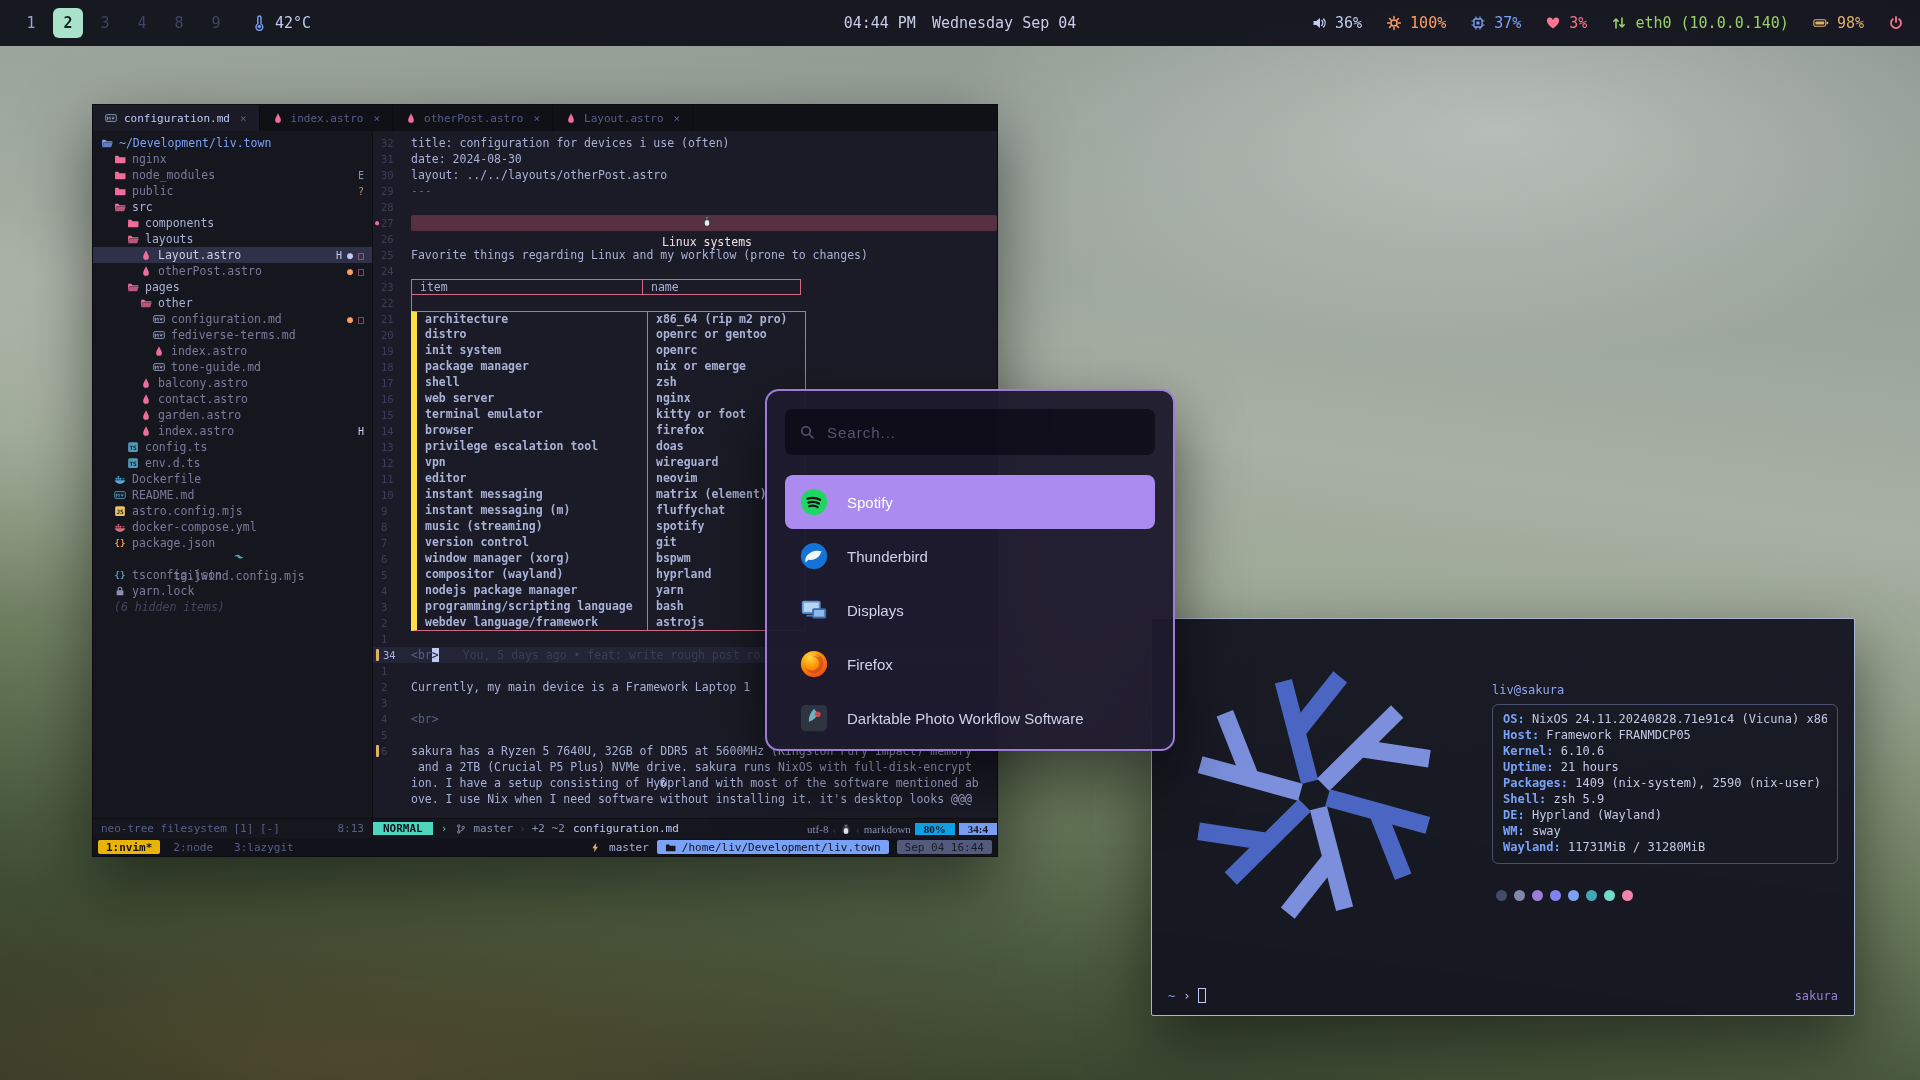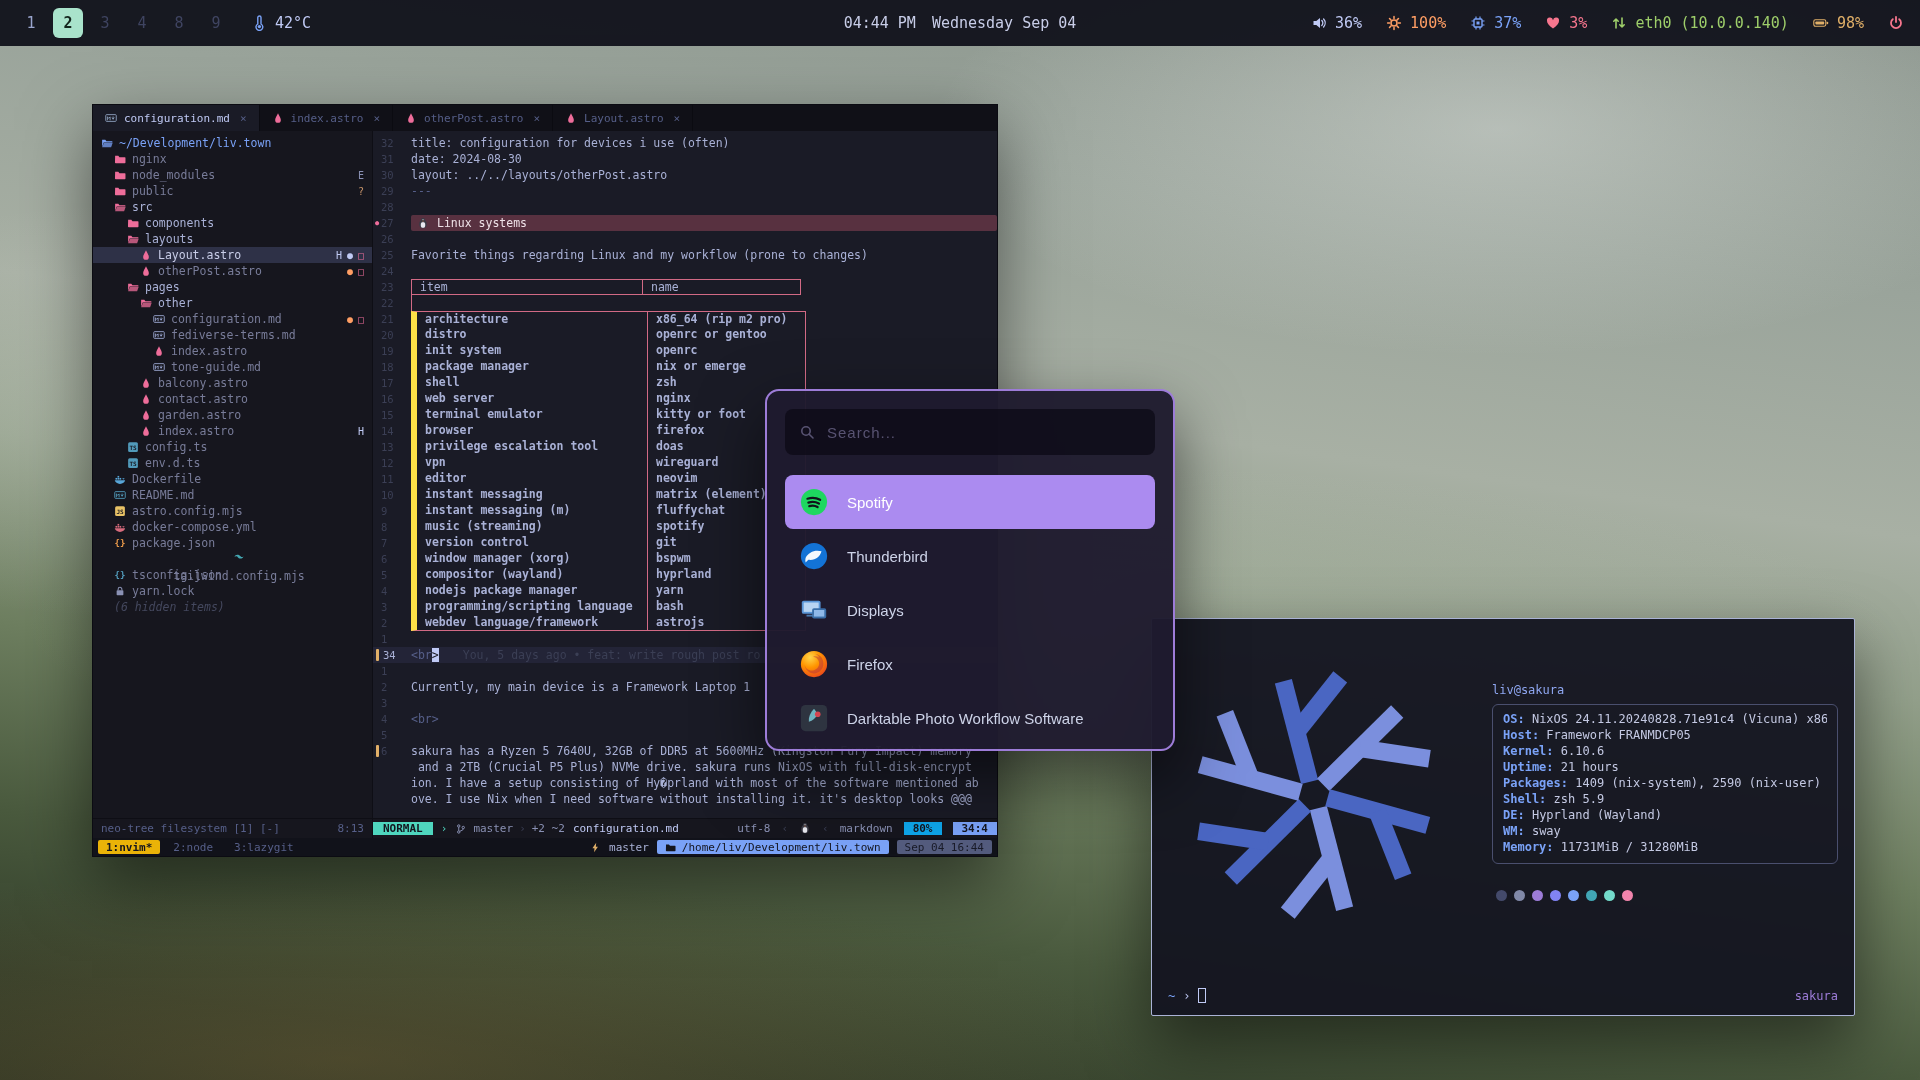--- a/index.html
+++ b/index.html
@@ -59,21 +59,21 @@
   .ed-row.cursorline { background:#232437; }
   .ed-sign { width:8px; flex:none; display:flex; align-items:center; justify-content:center; }
   .ed-sign.sg-change::before { content:""; width:3px; height:12px; background:#e0af68; border-radius:1px; }
   .ed-sign.sg-dot::before { content:"●"; color:#ee6d9a; font-size:7px; }
   .ed-num { width:30px; flex:none; text-align:left; padding-right:10px; color:#3b3f55; font-size:10.5px; }
   .ed-num.cur { color:#a9b1d6; text-align:left; padding-left:2px; padding-right:0; }
   .ed-text { flex:1; min-width:0; display:flex; align-items:center; }
   .ed-text.dim, .ed-text .dim { color:#565f89; }
 
   .md-heading { display:flex; align-items:center; gap:8px; background:rgba(232,104,126,.30); height:16px;
-                width:100%; padding-left:6px; color:#efe2e8; border-radius:2px; }
+                width:100%; padding-left:6px; color:#efe2e8; border-radius:2px;flex-direction:column; }
   .md-heading .icon { width:12px; height:12px; }
 
   .thead-box, .trow-box { display:inline-flex; height:16px; }
   .thead-box { border:1px solid #d26a85; }
   .tcell { padding-left:8px; overflow:hidden; white-space:pre; }
   .tcell.c1 { width:230px; }
   .tcell.c2 { width:158px; border-left:1px solid #d26a85; }
   .trow-box { border-left:6px solid #fde047; border-right:1px solid #d26a85;font-weight:bold; }
   .trow-box.first { border-top:1px solid #d26a85; }
   .trow-box.last { border-bottom:1px solid #d26a85; }
@@ -85,21 +85,21 @@
   .nvstatus { height:20px; flex:none; display:flex; align-items:stretch; font-size:11px; background:#16161e;
               border-top:1px solid #0e0e15; }
   .st-tree { width:280px; flex:none; display:flex; justify-content:space-between; align-items:center;
              padding:0 8px; color:#565f89; border-right:1px solid #0e0e15; }
   .st-main { flex:1; display:flex; align-items:center; gap:8px; min-width:0; }
   .chip-mode { background:#4fd6be; color:#14151e; font-weight:bold; padding:0 10px; display:flex; align-items:center; }
   .sep-teal { color:#4fd6be; }
   .sep-dim { color:#3b3f55; }
   .st-git { display:flex; gap:6px; align-items:center; color:#8a91b4; }
   .st-file { color:#c0caf5; }
-  .st-right { margin-left:auto; display:flex; align-items:flex-start; gap:11px; color:#8a91b4; }
+  .st-right { margin-left:auto; display:flex; align-items:flex-start; gap:4px; color:#8a91b4;font-family:Liberation Serif, serif; }
   .st-right > span { display:flex; align-items:center; }
   .chip-pct { background:#0ea5e9; color:#14151e; padding:0 9px; font-weight:bold; }
   .chip-pos { background:#7aa2f7; color:#14151e; padding:0 9px; font-weight:bold; }
 
   .tmux { height:18px; flex:none; background:#11121a; display:flex; align-items:center; gap:5px;
           padding:0 5px; font-size:11px; }
   .tw { padding:0 8px; height:14px; display:flex; align-items:center; color:#565f89; border-radius:2px; }
   .tw.active { background:#eab308; color:#14151e;font-weight:bold; }
   .tmux-right { margin-left:auto; display:flex; align-items:center; gap:8px; }
   .tmux-branch { color:#a9b1d6; }
@@ -725,21 +725,21 @@
     <div class="fetch-title">liv@sakura</div>
     <div class="fetch-box">
         <div class="fl"><span class="lb">OS:</span><span class="vl"> NixOS 24.11.20240828.71e91c4 (Vicuna) x86_6</span></div>
         <div class="fl"><span class="lb">Host:</span><span class="vl"> Framework FRANMDCP05</span></div>
         <div class="fl"><span class="lb">Kernel:</span><span class="vl"> 6.10.6</span></div>
         <div class="fl"><span class="lb">Uptime:</span><span class="vl"> 21 hours</span></div>
         <div class="fl"><span class="lb">Packages:</span><span class="vl"> 1409 (nix-system), 2590 (nix-user)</span></div>
         <div class="fl"><span class="lb">Shell:</span><span class="vl"> zsh 5.9</span></div>
         <div class="fl"><span class="lb">DE:</span><span class="vl"> Hyprland (Wayland)</span></div>
         <div class="fl"><span class="lb">WM:</span><span class="vl"> sway</span></div>
-        <div class="fl"><span class="lb">Memory:</span><span class="vl"> 11731MiB / 31280MiB</span></div>
+        <div class="fl"><span class="lb">Wayland:</span><span class="vl"> 11731MiB / 31280MiB</span></div>
       </div>
     <div class="palette">
         <span class="pdot" style="background: rgb(68, 74, 107);"></span>
         <span class="pdot" style="background: rgb(129, 137, 168);"></span>
         <span class="pdot" style="background: rgb(157, 124, 216);"></span>
         <span class="pdot" style="background: rgb(129, 131, 244);"></span>
         <span class="pdot" style="background: rgb(122, 162, 247);"></span>
         <span class="pdot" style="background: rgb(65, 166, 181);"></span>
         <span class="pdot" style="background: rgb(115, 218, 202);"></span>
         <span class="pdot" style="background: rgb(241, 132, 172);"></span>

